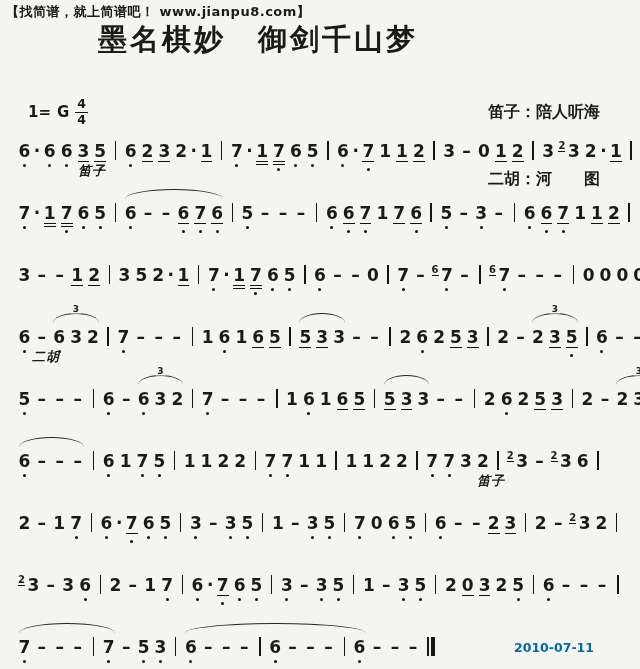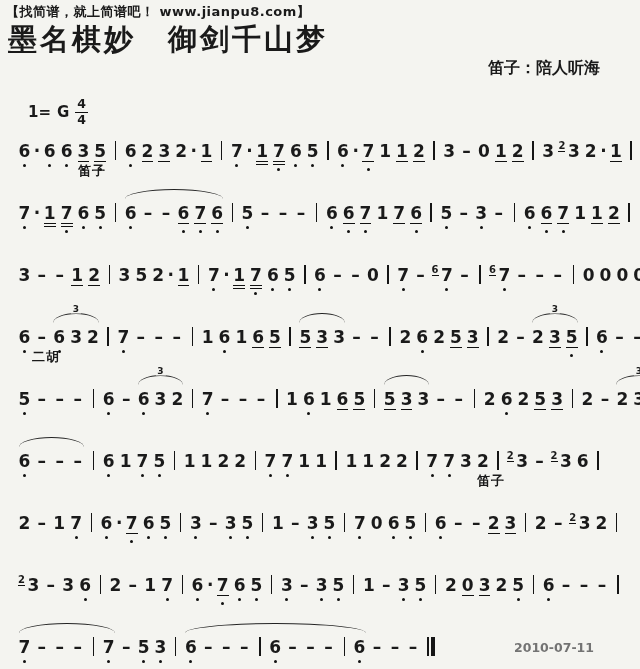--- a/index.html
+++ b/index.html
@@ -6,28 +6,28 @@
   body{
     width:640px;height:669px;overflow:hidden;position:relative;
     background:#f4f4f0;color:#1a1a1a;
     font-family:"DejaVu Sans","Liberation Sans",sans-serif;
   }
   .banner{
     position:absolute;top:3px;left:6px;font-size:13px;font-weight:bold;
     letter-spacing:0.5px;white-space:nowrap;
   }
   .title{
-    position:absolute;top:20px;left:8px;width:516px;text-align:left;
+    position:absolute;top:20px;left:0;width:516px;text-align:center;
     font-size:29px;font-weight:bold;letter-spacing:3px;
   }
   .credits{
     position:absolute;top:56px;right:40px;text-align:left;
     font-size:16px;font-weight:bold;line-height:23px;
   }
-  .credits .row{white-space:pre;}
+  .credits .row{white-space:pre;margin-top:44px;}
   .keysig{
     position:absolute;top:98px;left:28px;font-size:15px;font-weight:bold;
     display:flex;align-items:center;gap:6px;
   }
   .frac{display:inline-flex;flex-direction:column;align-items:center;font-size:12.5px;line-height:1;}
   .frac .num{border-bottom:1.3px solid #111;padding:0 2px 1px;}
   .frac .den{padding-top:1px;}
   .score{position:absolute;top:138px;left:16px;right:4px;}
   .score-line{
     position:relative;white-space:nowrap;height:26px;margin-bottom:36px;
@@ -52,35 +52,36 @@
   .arc{
     position:absolute;top:-11px;height:9px;
     border-top:1.5px solid #222;
     border-radius:50% 50% 0 0 / 100% 100% 0 0;
   }
   .arc-label{
     position:absolute;left:50%;top:-5px;transform:translate(-50%,-50%);
     font-size:9px;font-weight:bold;background:#f4f4f0;padding:0 2px;line-height:1;
   }
   .inst-label{
-    position:absolute;top:26px;font-size:13px;font-weight:600;letter-spacing:1px;line-height:1;
+    position:absolute;top:26px;font-size:13px;font-weight:600;letter-spacing:1px;line-height:1;font-style:italic;
   }
   .date{
-    position:absolute;top:640px;right:46px;font-size:12.5px;font-weight:bold;color:#737373;
+    position:absolute;top:640px;right:46px;font-size:12.5px;font-weight:bold;color:#0369a1;
   }
 </style>
 </head>
 <body>
 
 <div class="banner">【找简谱，就上简谱吧！ www.jianpu8.com】</div>
 
 <div class="title">墨名棋妙　御剑千山梦</div>
 
 <div class="credits">
   <div class="row"><span>笛子：</span><span>陪人听海</span></div>
+  <div class="row"><span>二胡：</span><span>河　　图</span></div>
 </div>
 
 <div class="keysig">
   <span>1=</span>
     <span>G</span>
   <span class="frac">
     <span class="num">4</span>
     <span class="den">4</span>
   </span>
 </div>

